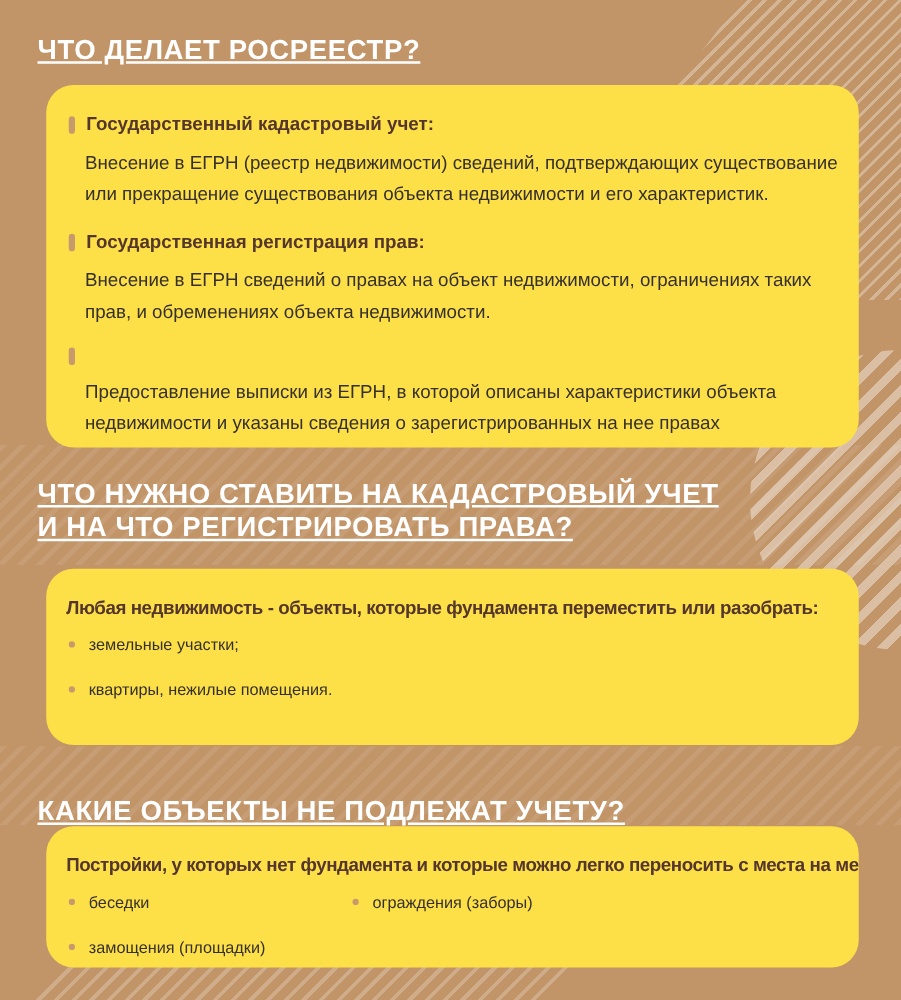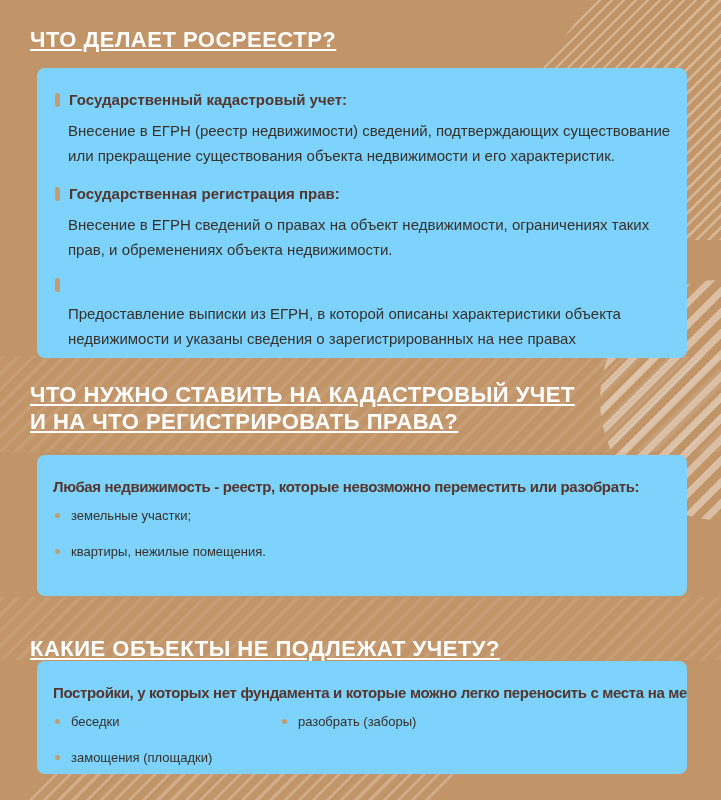--- a/index.html
+++ b/index.html
@@ -37,21 +37,21 @@
     position:absolute;z-index:1;left:30px;margin:0;
     color:#FFFFFF;font-weight:bold;font-size:22px;line-height:27px;
     letter-spacing:0.5px;text-transform:uppercase;text-decoration:underline;
   }
   .hdr1{top:26px;}
   .hdr2{top:381px;}
   .hdr3{top:635px;}
   
   .card{
     position:absolute;z-index:1;left:37px;width:650px;
-    background:#7dd3fc;border-radius:8px;box-sizing:border-box;overflow:hidden;
+    background:#fde047;border-radius:22px;box-sizing:border-box;overflow:hidden;
   }
   .card1{top:68px;height:290px;padding:22px 15px 0 18px;}
   .card2{top:455px;height:141px;padding:22px 10px 0 16px;}
   .card3{top:661px;height:113px;padding:22px 6px 0 16px;}
   .item{margin-bottom:16px;}
   .item-head{display:flex;align-items:center;gap:9px;}
   .bar{width:5px;height:14px;border-radius:3px;background:#C79A6B;flex:none;}
   .item-heading{font-size:15px;font-weight:bold;color:#54362D;line-height:19px;}
   .item-body{
     margin:9px 0 0 13px;font-size:15px;line-height:25px;color:#36302A;max-width:604px;
@@ -99,21 +99,21 @@
       <p class="item-body">Предоставление выписки из ЕГРН, в которой описаны характеристики объекта недвижимости и указаны сведения о зарегистрированных на нее правах</p>
     </div>
   </div>
 
   <h1 class="hdr hdr2">
     <div>ЧТО НУЖНО СТАВИТЬ НА КАДАСТРОВЫЙ УЧЕТ</div>
     <div>И НА ЧТО РЕГИСТРИРОВАТЬ ПРАВА?</div>
   </h1>
 
   <div class="card card2">
-    <p class="lead">Любая недвижимость - реестр, которые невозможно переместить или разобрать:</p>
+    <p class="lead">Любая недвижимость - объекты, которые фундамента переместить или разобрать:</p>
     <div class="bullet">
       <span class="dot"></span>
       <span>земельные участки;</span>
     </div>
     <div class="bullet">
       <span class="dot"></span>
       <span>квартиры, нежилые помещения.</span>
     </div>
   </div>
 
@@ -128,19 +128,19 @@
           <span>беседки</span>
         </div>
         <div class="bullet">
           <span class="dot"></span>
           <span>замощения (площадки)</span>
         </div>
       </div>
       <div>
         <div class="bullet">
           <span class="dot"></span>
-          <span>разобрать (заборы)</span>
+          <span>ограждения (заборы)</span>
         </div>
       </div>
     </div>
   </div>
 
 </div>
 
 </body></html>

